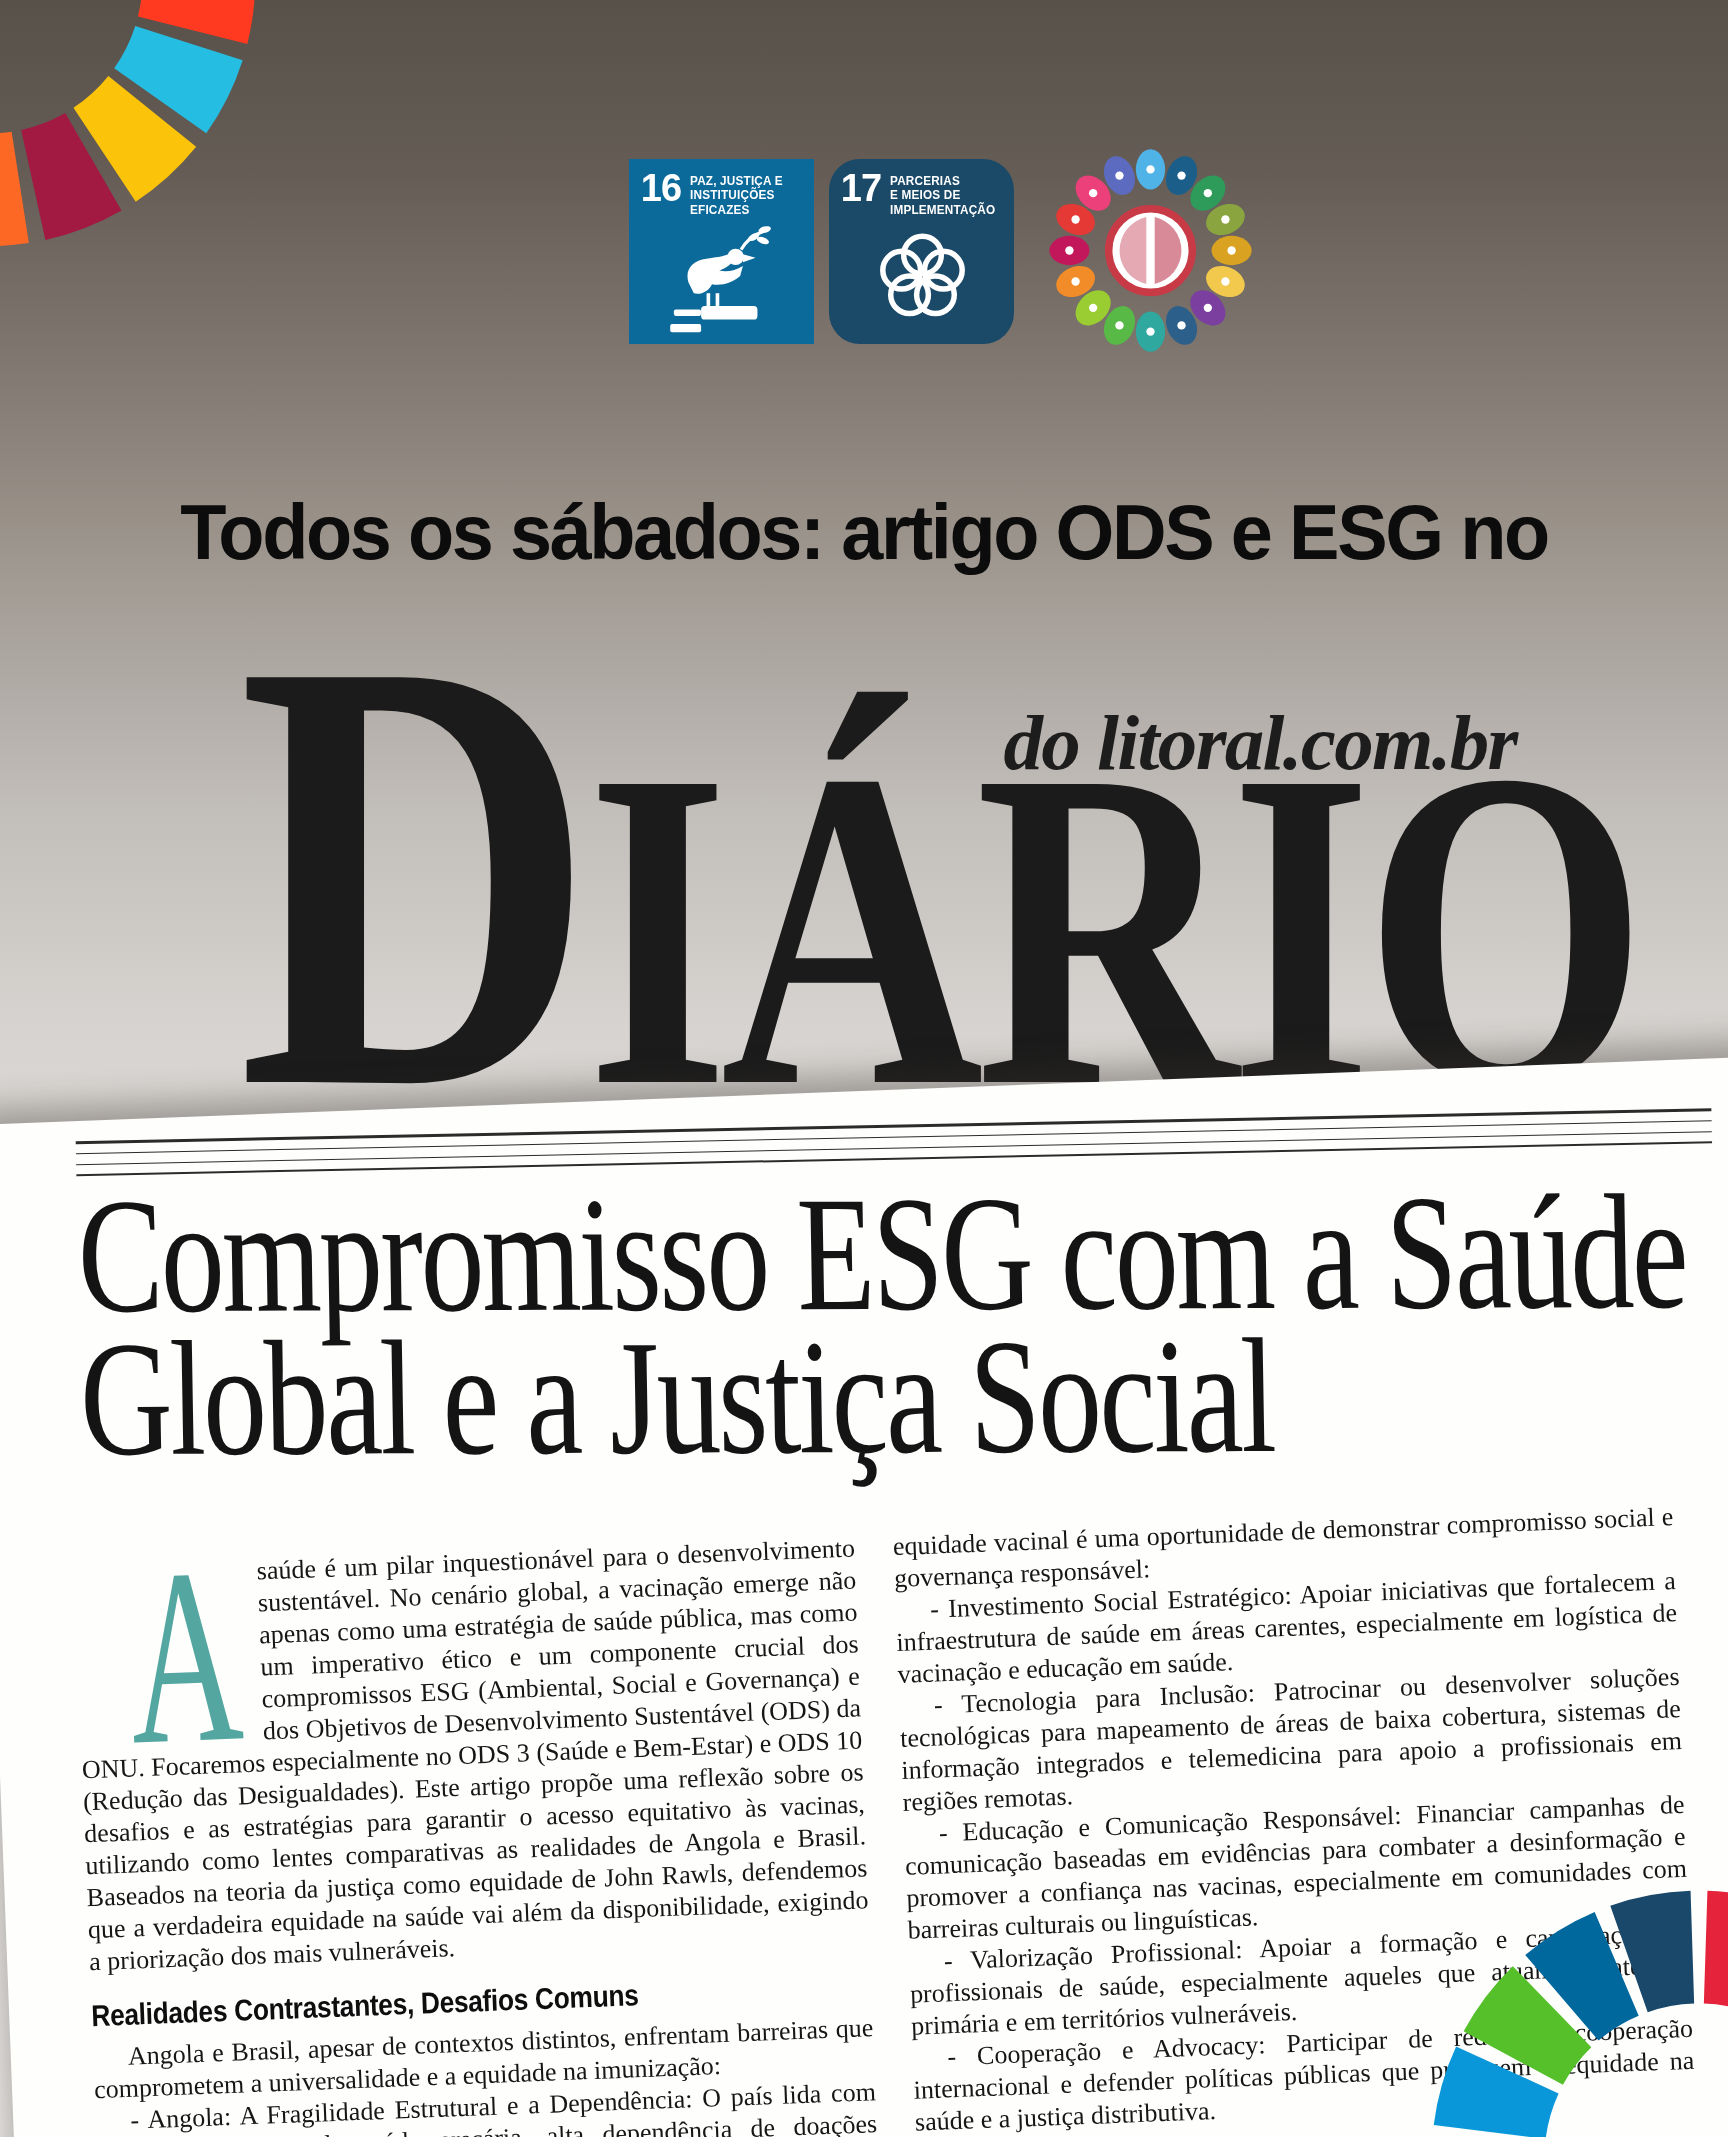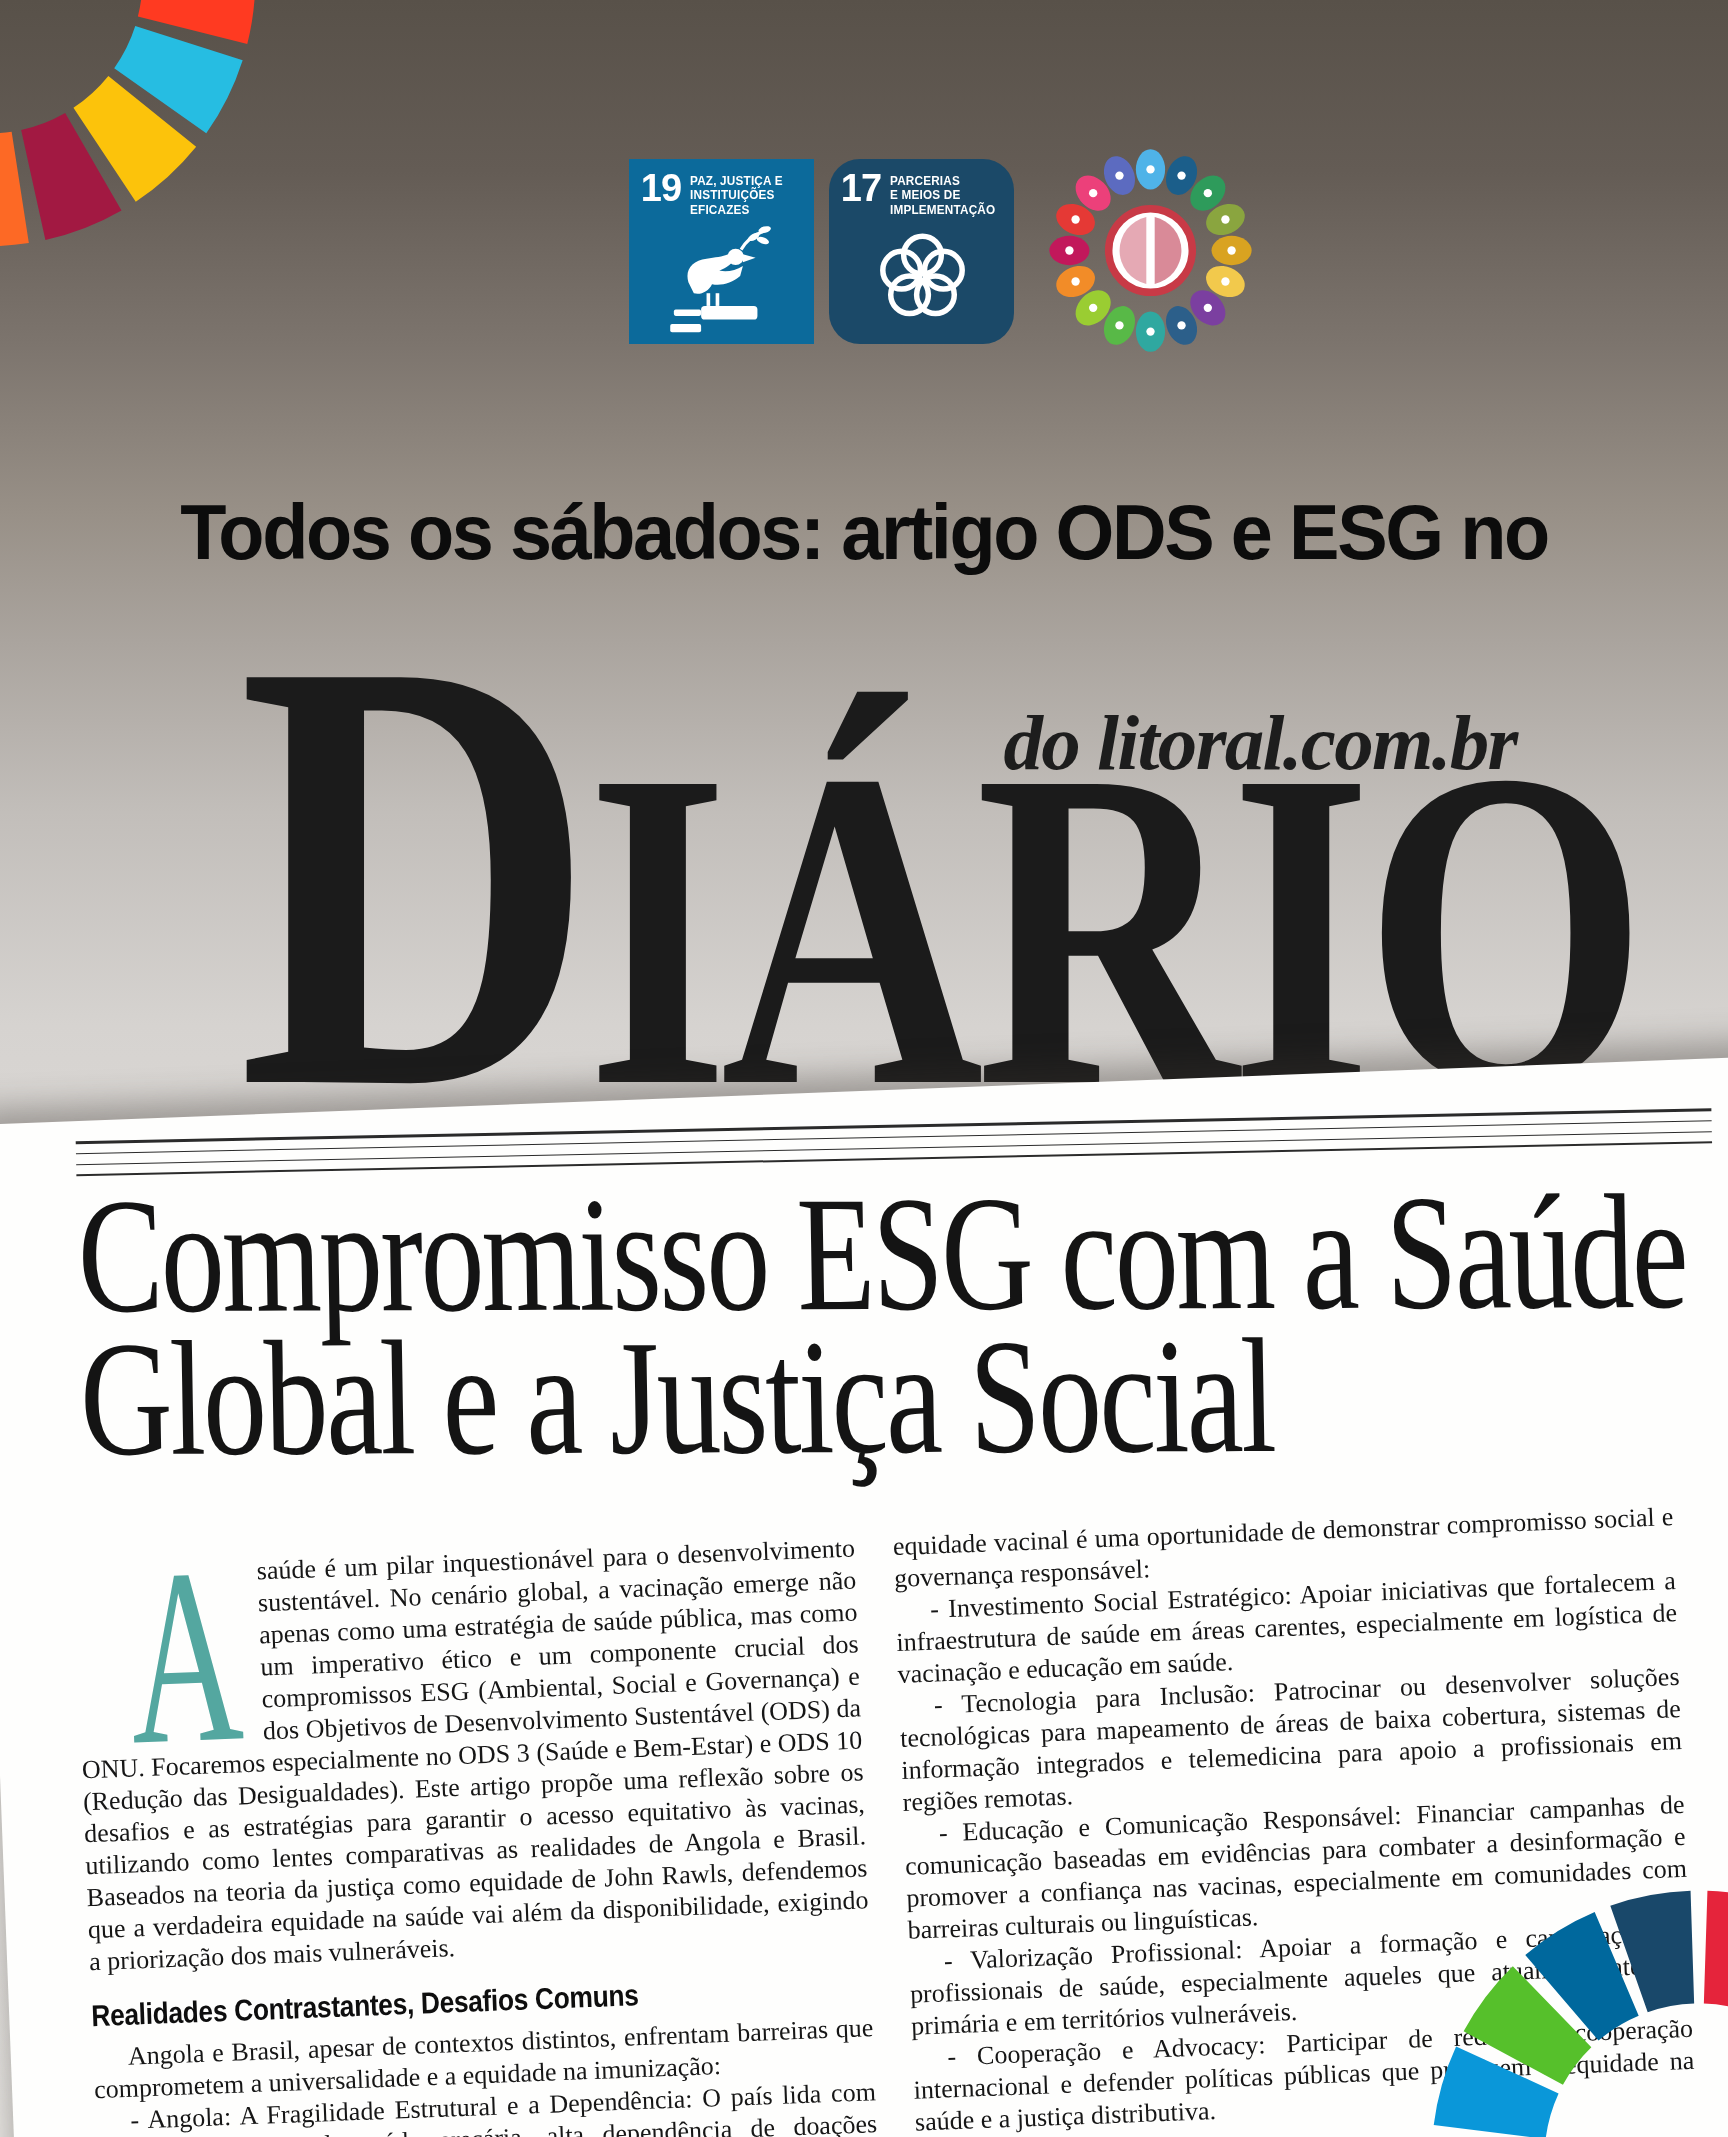--- a/index.html
+++ b/index.html
@@ -80,21 +80,21 @@
       <path d="M -261.3 184.7 A 320 320 0 0 1 -304.9 97.2 L -176.3 56.2 A 185 185 0 0 0 -151.1 106.8 Z" fill="#BF8B2E"></path>
       <path d="M -310.4 77.9 A 320 320 0 0 1 -319.4 -19.5 L -184.7 -11.3 A 185 185 0 0 0 -179.4 45.0 Z" fill="#3F7E44"></path>
       <path d="M -317.6 -39.5 A 320 320 0 0 1 -290.8 -133.6 L -168.1 -77.2 A 185 185 0 0 0 -183.6 -22.8 Z" fill="#0A97D9"></path>
       <path d="M -281.8 -151.6 A 320 320 0 0 1 -222.9 -229.6 L -128.9 -132.7 A 185 185 0 0 0 -162.9 -87.6 Z" fill="#56C02B"></path>
       <path d="M -208.0 -243.1 A 320 320 0 0 1 -124.9 -294.6 L -72.2 -170.3 A 185 185 0 0 0 -120.3 -140.6 Z" fill="#00689D"></path>
       <path d="M -106.2 -301.9 A 320 320 0 0 1 -10.1 -319.8 L -5.8 -184.9 A 185 185 0 0 0 -61.4 -174.5 Z" fill="#19486A"></path>
     </svg>
 
   <div class="tile tile16">
     <div class="tile-head">
-      <div class="tile-number">19</div>
+      <div class="tile-number">16</div>
       <div class="tile-title">
         <div>PAZ, JUSTIÇA E</div>
         <div>INSTITUIÇÕES</div>
         <div>EFICAZES</div>
       </div>
     </div>
     <div class="tile-icon">
       <svg width="134" height="109" viewBox="0 0 130 120">
         <g fill="#ffffff">
           <path d="M28,62 C24,48 32,38 48,36 C60,34 68,34 78,28 L82,33 C77,41 70,46 62,49 C70,51 80,49 88,44 L85,55 C76,63 64,66 54,64 C50,72 42,76 34,74 Z"></path>

